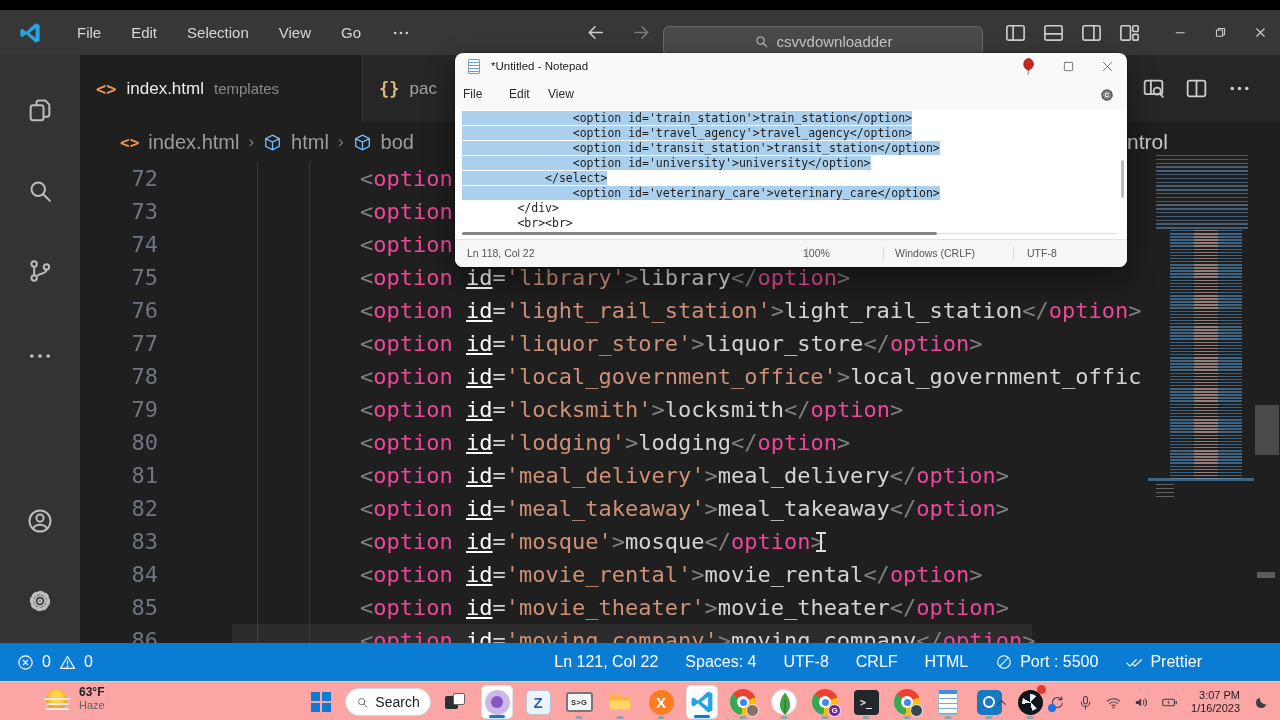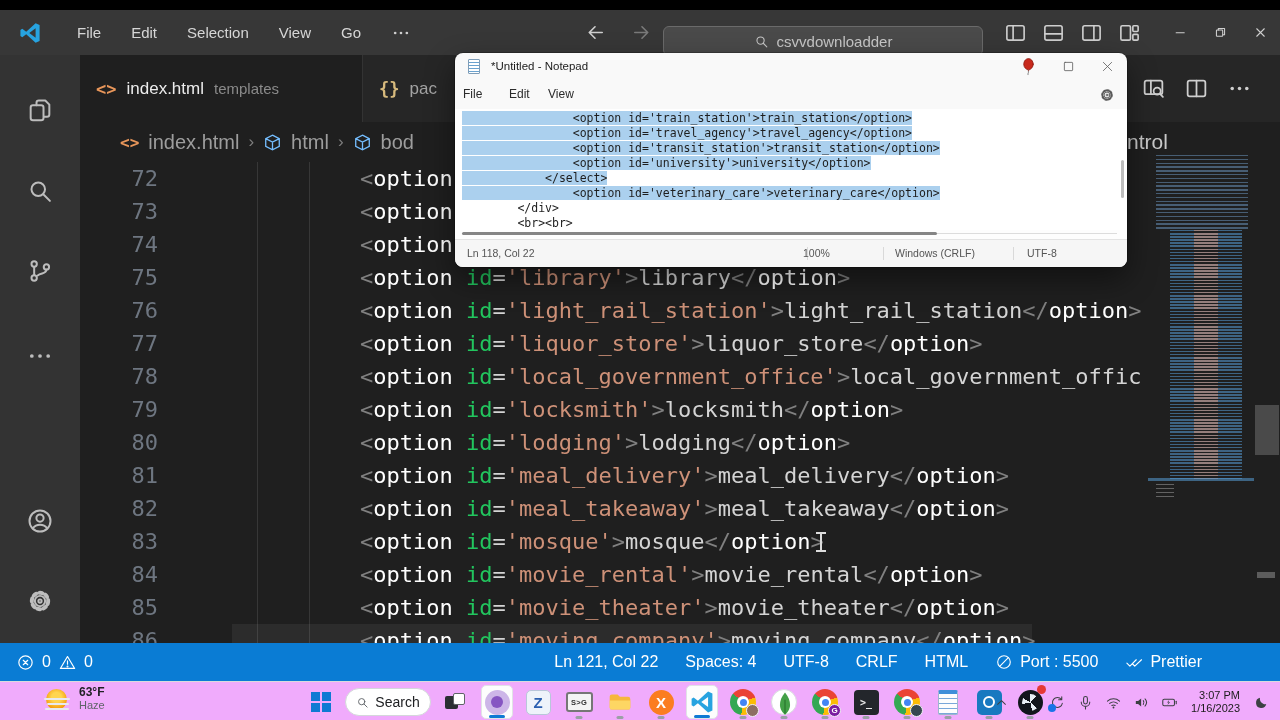--- a/index.html
+++ b/index.html
@@ -58,21 +58,21 @@
   .breadcrumb-right{position:absolute;left:1127px;top:122px;height:40px;line-height:40px;
                     font-size:21px;color:#c9c9c9;}
 
   
   .editor{position:absolute;left:80px;top:162px;width:1200px;height:481px;background:#1f1f1f;overflow:hidden;}
   .indent-guide{position:absolute;top:0;width:1px;height:100%;background:#373737;}
   .ig-1{left:177px;} .ig-2{left:229px;}
   .code-line{position:relative;height:33px;font-family:"DejaVu Sans Mono",monospace;font-size:22px;line-height:33px;}
   .ln{position:absolute;left:0;width:78px;text-align:right;color:#6e7681;}
   .code{position:absolute;left:280px;white-space:pre;}
-  .tk-p{color:#808080;} .tk-t{color:#ffffff;} .tk-a{color:#22c55e;}
+  .tk-p{color:#808080;} .tk-t{color:#ec4899;} .tk-a{color:#ffffff;text-decoration:underline;}
   .tk-o{color:#d4d4d4;} .tk-s{color:#ce9178;} .tk-x{color:#d4d4d4;}
   .cur-bg{position:absolute;left:152px;top:0;width:800px;height:100%;background:rgba(255,255,255,.06);}
   .ibeam{position:absolute;left:736px;top:7px;width:10px;height:20px;}
   .ibeam i,.ibeam b{position:absolute;background:#dcdcdc;}
   .ibeam i{left:4px;top:0;width:2px;height:20px;}
   .ibeam b.t{left:0;top:0;width:10px;height:2px;}
   .ibeam b.m{left:0;bottom:0;width:10px;height:2px;}
 
   
   .minimap{position:absolute;left:1148px;top:140px;width:106px;height:503px;}
@@ -119,21 +119,21 @@
   .np-hscroll{position:absolute;left:0;top:177px;width:100%;height:9px;background:#fdfdfd;}
   .np-htrack{position:absolute;left:7px;right:10px;top:3px;height:1px;background:#dcdcdc;}
   .np-hthumb{position:absolute;left:7px;top:2px;width:475px;height:3px;background:#858585;border-radius:2px;}
   .np-vthumb{position:absolute;right:3px;top:107px;width:3px;height:38px;background:#bdbdbd;border-radius:2px;}
   .np-status{position:absolute;left:0;top:186px;width:100%;height:28px;background:#f6f6f6;border-top:1px solid #e3e3e3;
              font-size:10.5px;color:#555;}
   .np-field{position:absolute;top:0;line-height:27px;}
   .np-vsep{position:absolute;top:7px;width:1px;height:13px;background:#d9d9d9;}
 
   
-  .taskbar{position:absolute;left:0;top:681px;width:1280px;height:39px;background:#f0abfc;border-top:1px solid #d9dbde;}
+  .taskbar{position:absolute;left:0;top:681px;width:1280px;height:39px;background:#fca5a5;border-top:1px solid #d9dbde;}
   .weather{position:absolute;left:44px;top:3px;display:flex;gap:9px;align-items:center;}
   .wx{position:relative;width:26px;height:26px;}
   .wx-sun{position:absolute;left:2px;top:3px;width:21px;height:21px;border-radius:50%;
           background:radial-gradient(circle at 50% 40%,#ffd54f 0 30%,#f59d0e 70%);}
   .wx-l{position:absolute;height:2.5px;background:#e8eaee;border-radius:2px;}
   .wx-l.l1{left:0;top:12px;width:26px;}
   .wx-l.l2{left:3px;top:17px;width:22px;}
   .wx-l.l3{left:1px;top:22px;width:24px;}
   .wx-temp{font-size:12px;font-weight:bold;color:#202124;line-height:14px;}
   .wx-cond{font-size:11px;color:#5f6368;line-height:13px;}

